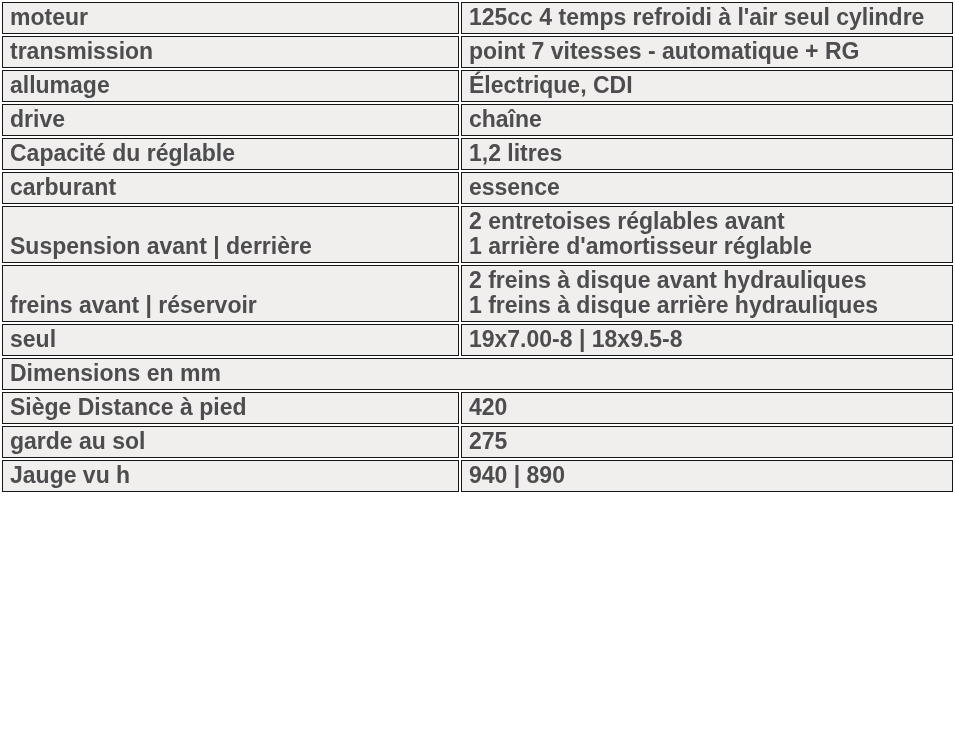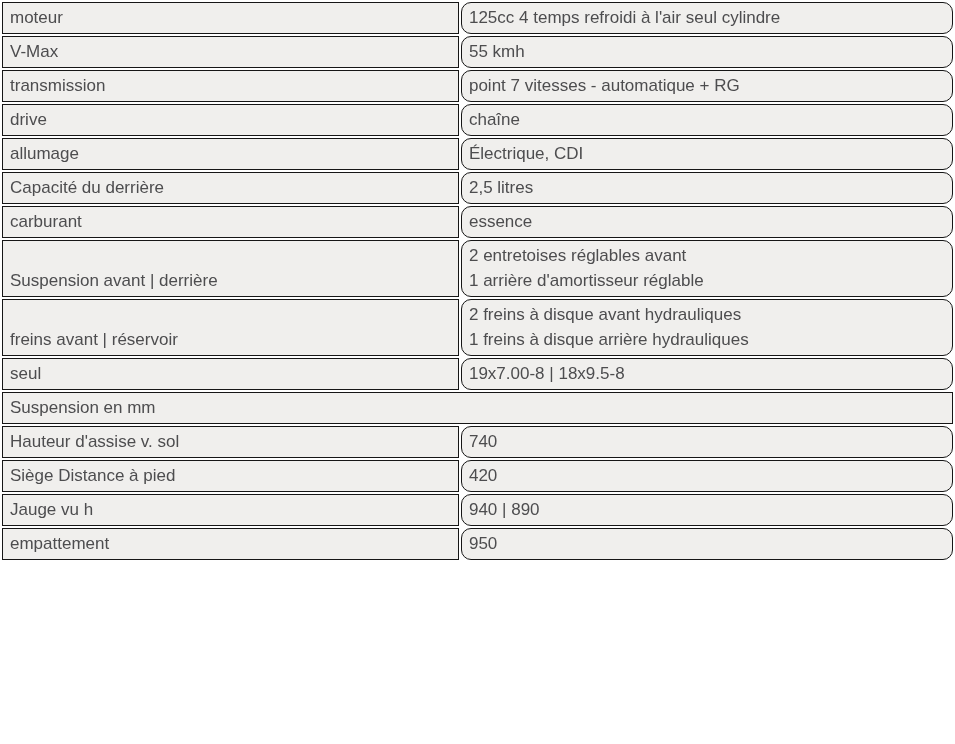--- a/index.html
+++ b/index.html
@@ -19,93 +19,85 @@
     width:955px;
     border-collapse:separate;
     border-spacing:2px;
     background:var(--page-bg);
     table-layout:fixed;
   }
   table.spec-table td{
     border:1px solid var(--border);
     background:var(--cell-bg);
     color:var(--text);
-    font-size:17px;
-    font-weight:normal;
+    font-size:23px;
+    font-weight:bold;
     line-height:25px;
     padding:2px 8px 3px 7px;
     vertical-align:bottom;
     overflow:hidden;
     white-space:normal;
     margin-top:12px;
   }
   td.col-label{width:456px;}
-  td.col-value{width:491px;border-radius:10px;}
+  td.col-value{width:491px;}
   td.section-cell{
     background:var(--section-bg);
   }
 </style>
 </head>
 <body>
 
 <table class="spec-table">
   <tbody>
       <tr>
         <td class="col-label">moteur</td>
         <td class="col-value"><span>125cc 4 temps refroidi à l'air seul cylindre</span></td>
       </tr>
       <tr>
-        <td class="col-label">V-Max</td>
-        <td class="col-value"><span>55 kmh</span></td>
+        <td class="col-label">transmission</td>
+        <td class="col-value"><span>point 7 vitesses - automatique + RG</span></td>
       </tr>
       <tr>
-        <td class="col-label">transmission</td>
-        <td class="col-value"><span>point 7 vitesses - automatique + RG</span></td>
+        <td class="col-label">allumage</td>
+        <td class="col-value"><span>Électrique, CDI</span></td>
       </tr>
       <tr>
         <td class="col-label">drive</td>
         <td class="col-value"><span>chaîne</span></td>
       </tr>
       <tr>
-        <td class="col-label">allumage</td>
-        <td class="col-value"><span>Électrique, CDI</span></td>
-      </tr>
-      <tr>
-        <td class="col-label">Capacité du derrière</td>
-        <td class="col-value"><span>2,5 litres</span></td>
+        <td class="col-label">Capacité du réglable</td>
+        <td class="col-value"><span>1,2 litres</span></td>
       </tr>
       <tr>
         <td class="col-label">carburant</td>
         <td class="col-value"><span>essence</span></td>
       </tr>
       <tr>
         <td class="col-label">Suspension avant | derrière</td>
         <td class="col-value"><span>2 entretoises réglables avant</span><br><span>1 arrière d'amortisseur réglable</span></td>
       </tr>
       <tr>
         <td class="col-label">freins avant | réservoir</td>
         <td class="col-value"><span>2 freins à disque avant hydrauliques</span><br><span>1 freins à disque arrière hydrauliques</span></td>
       </tr>
       <tr>
         <td class="col-label">seul</td>
         <td class="col-value"><span>19x7.00-8 | 18x9.5-8</span></td>
       </tr>
       <tr>
-        <td colspan="2" class="section-cell">Suspension en mm</td>
-      </tr>
-      <tr>
-        <td class="col-label">Hauteur d'assise v. sol</td>
-        <td class="col-value"><span>740</span></td>
+        <td colspan="2" class="section-cell">Dimensions en mm</td>
       </tr>
       <tr>
         <td class="col-label">Siège Distance à pied</td>
         <td class="col-value"><span>420</span></td>
       </tr>
       <tr>
+        <td class="col-label">garde au sol</td>
+        <td class="col-value"><span>275</span></td>
+      </tr>
+      <tr>
         <td class="col-label">Jauge vu h</td>
         <td class="col-value"><span>940 | 890</span></td>
-      </tr>
-      <tr>
-        <td class="col-label">empattement</td>
-        <td class="col-value"><span>950</span></td>
       </tr>
     </tbody>
 </table>
 
 </body></html>

